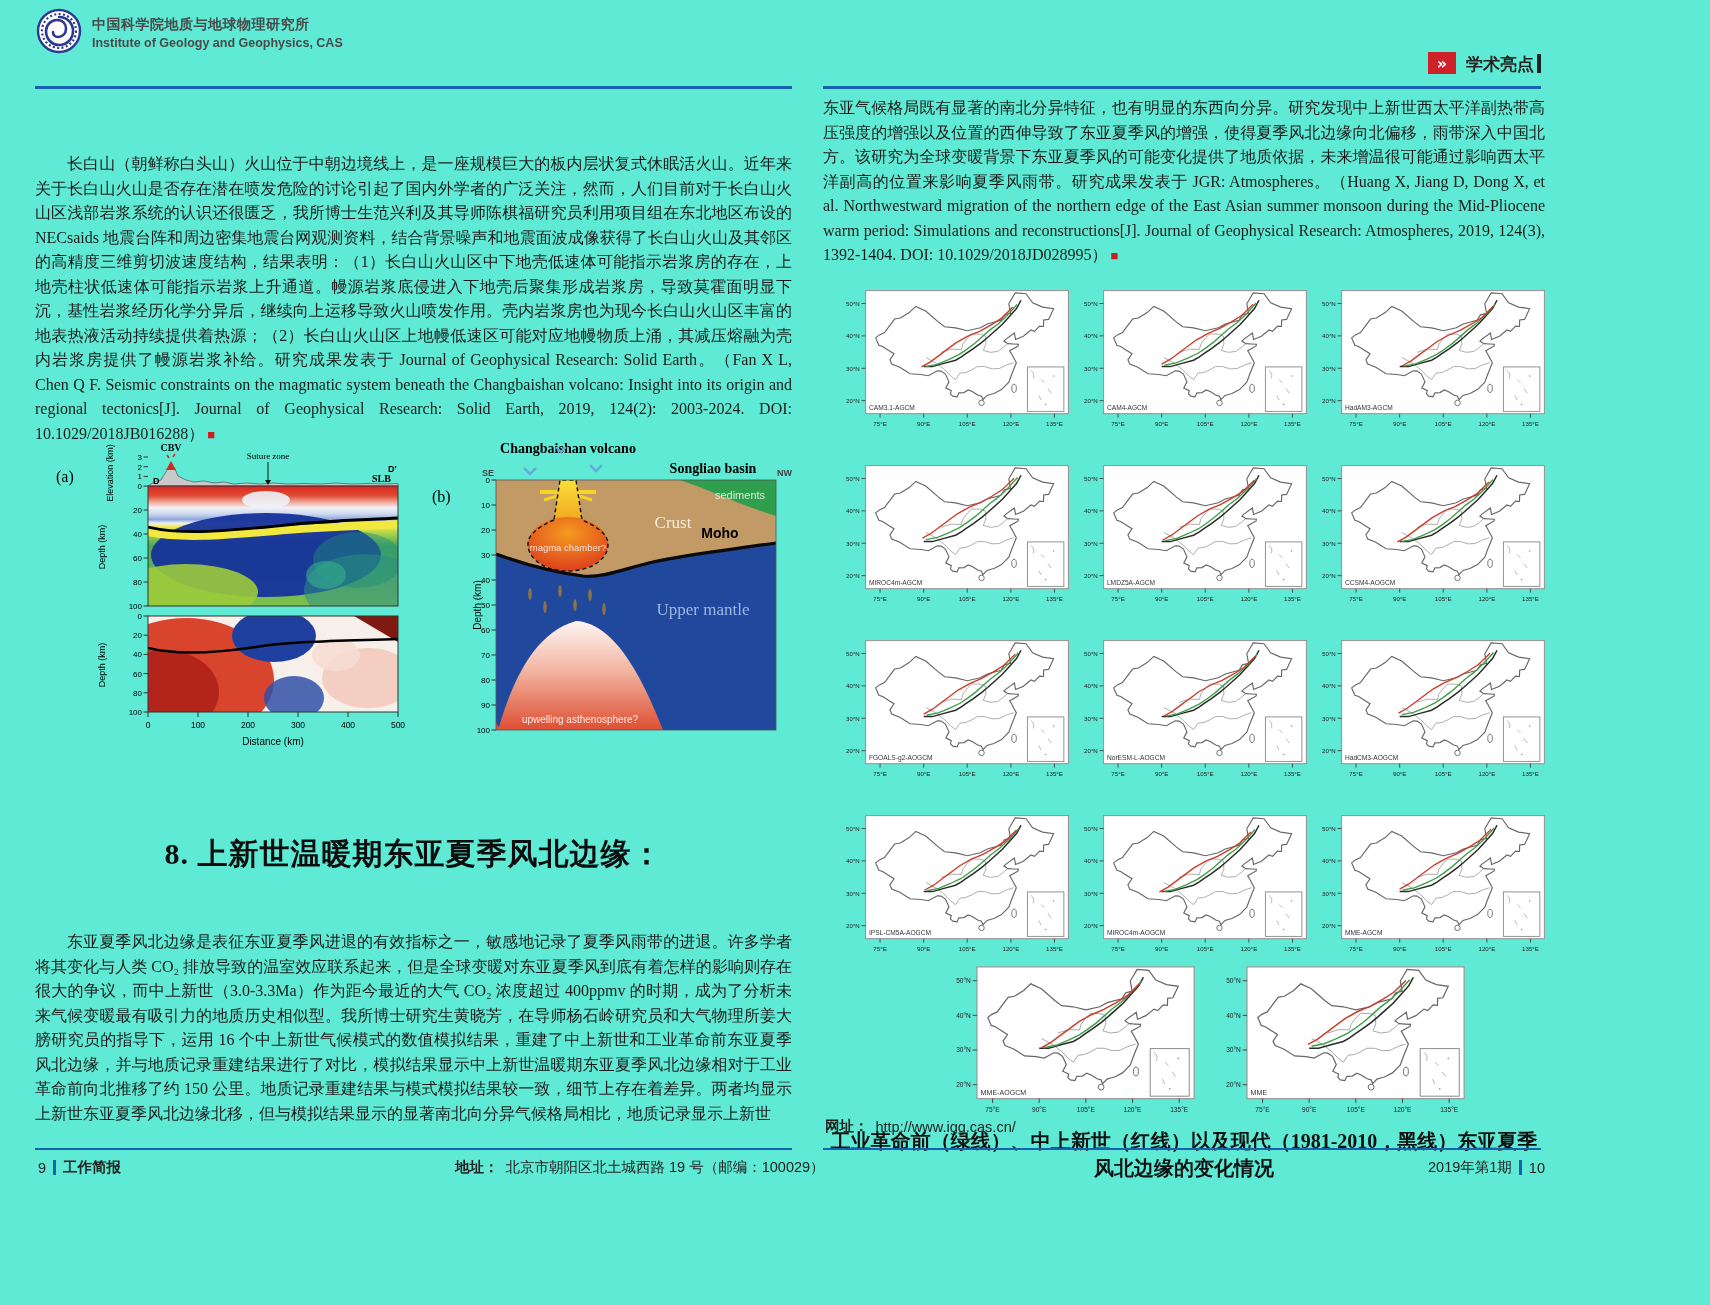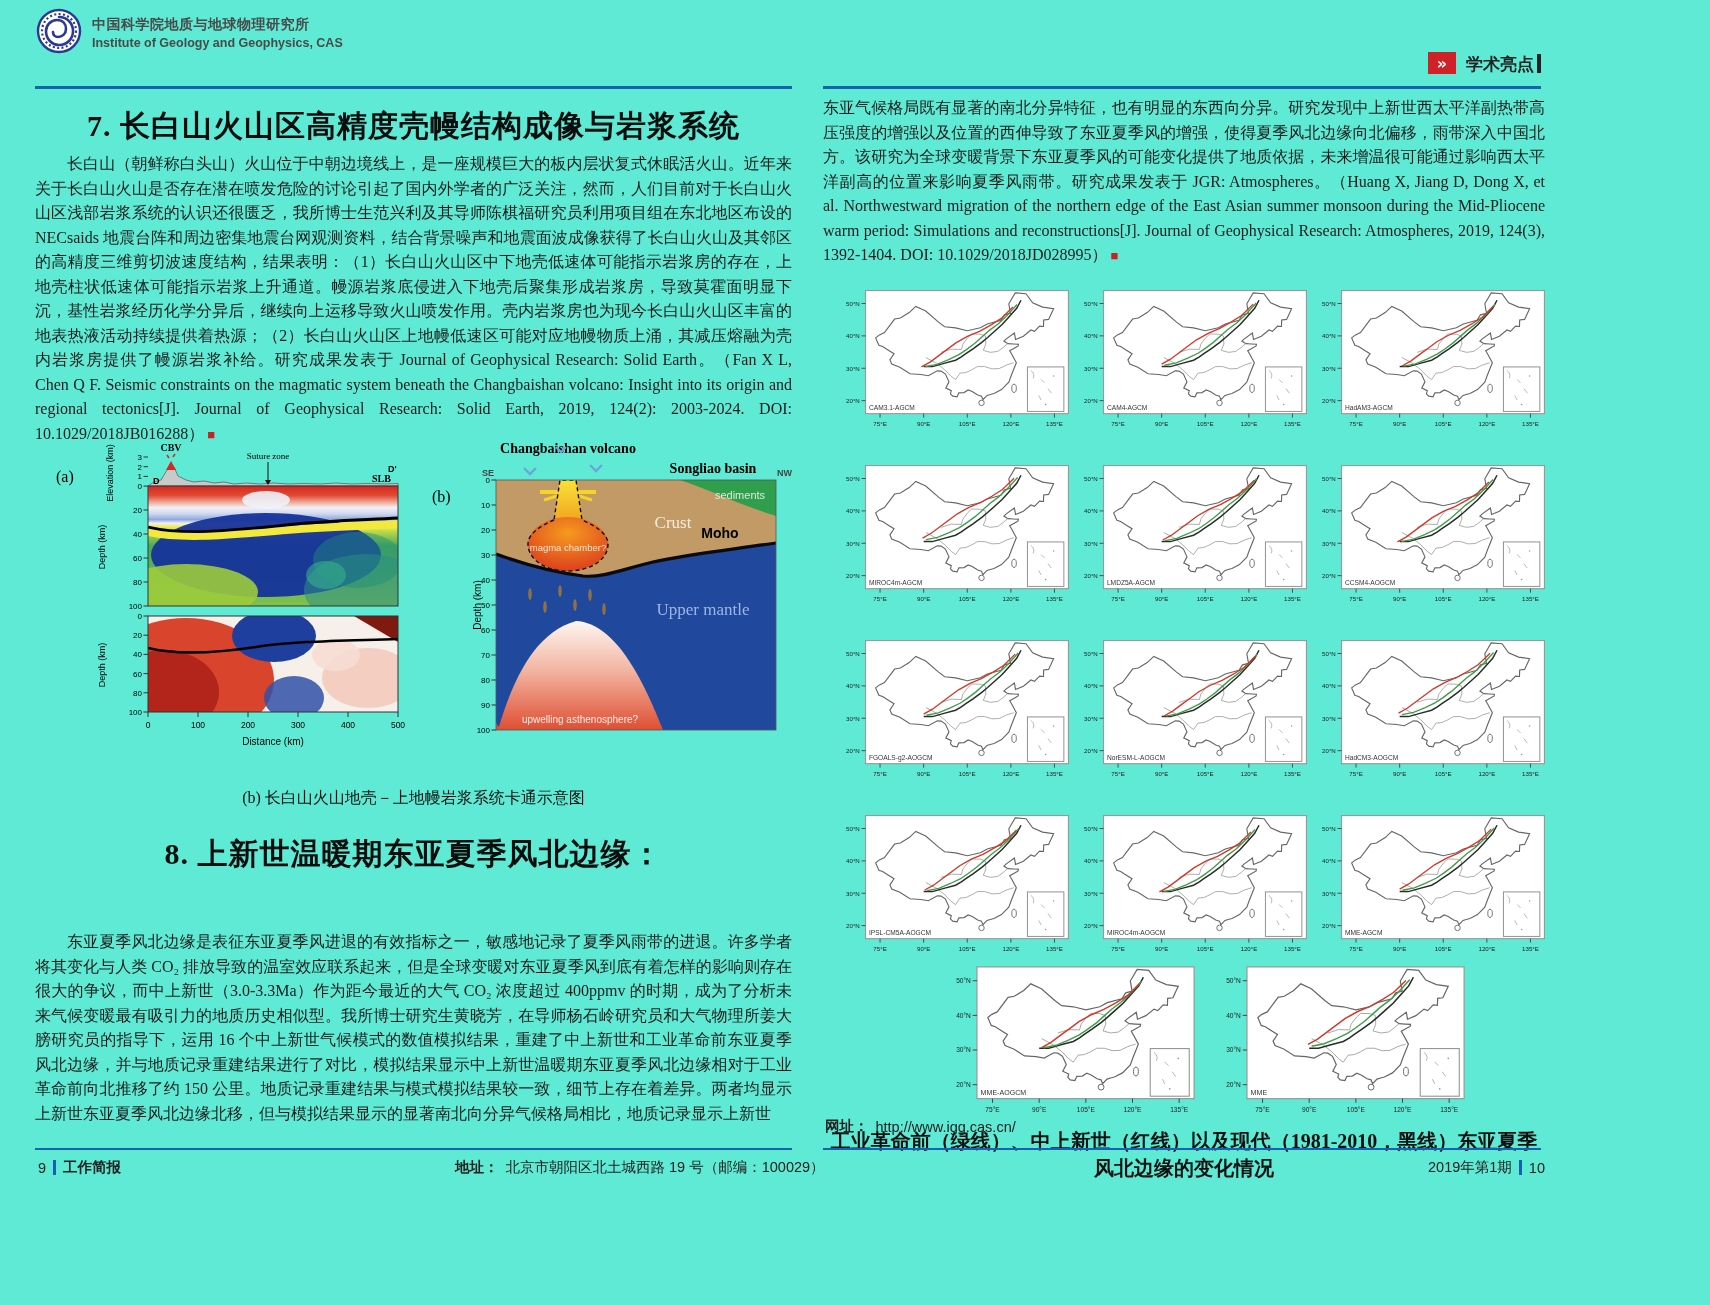--- a/index.html
+++ b/index.html
@@ -42,21 +42,20 @@
   <div class="abs inst-zh" style="left:92px;top:16px;">中国科学院地质与地球物理研究所</div>
   <div class="abs inst-en" style="left:92px;top:36px;">Institute of Geology and Geophysics, CAS</div>
 
   <div class="abs badge" style="left:1428px;top:52px;">»</div>
   <div class="abs badge-label" style="left:1466px;top:53px;">学术亮点</div>
   <div class="abs vbar" style="left:1537px;top:54px;"></div>
 
   <div class="abs rule" style="left:35px;top:86px;width:757px;"></div>
   <div class="abs rule" style="left:823px;top:86px;width:718px;"></div>
 
-  <h1 class="abs sec-title" style="left:35px;top:106px;margin:0;">7. 长白山火山区高精度壳幔结构成像与岩浆系统</h1>
 
   <p class="abs body-text indent" style="left:35px;top:152px;margin:0;"><span>长白山（朝鲜称白头山）火山位于中朝边境线上，是一座规模巨大的板内层状复式休眠活火山。近年来关于长白山火山是否存在潜在喷发危险的讨论引起了国内外学者的广泛关注，然而，人们目前对于长白山火山区浅部岩浆系统的认识还很匮乏，我所博士生范兴利及其导师陈棋福研究员利用项目组在东北地区布设的 NECsaids 地震台阵和周边密集地震台网观测资料，结合背景噪声和地震面波成像获得了长白山火山及其邻区的高精度三维剪切波速度结构，结果表明：（1）长白山火山区中下地壳低速体可能指示岩浆房的存在，上地壳柱状低速体可能指示岩浆上升通道。幔源岩浆底侵进入下地壳后聚集形成岩浆房，导致莫霍面明显下沉，基性岩浆经历化学分异后，继续向上运移导致火山喷发作用。壳内岩浆房也为现今长白山火山区丰富的地表热液活动持续提供着热源；（2）长白山火山区上地幔低速区可能对应地幔物质上涌，其减压熔融为壳内岩浆房提供了幔源岩浆补给。研究成果发表于 Journal of Geophysical Research: Solid Earth。（Fan X L, Chen Q F. Seismic constraints on the magmatic system beneath the Changbaishan volcano: Insight into its origin and regional tectonics[J]. Journal of Geophysical Research: Solid Earth, 2019, 124(2): 2003-2024. DOI: 10.1029/2018JB016288）</span><span class="endmark">■</span></p>
 
   <div class="abs" id="figure-a" style="left:36px;top:440px;"><svg width="385" height="315" viewBox="0 0 385 315">
   <defs>
     <linearGradient id="gA" x1="0" y1="0" x2="0" y2="1">
       <stop offset="0" stop-color="#d7261e"></stop>
             <stop offset=".08" stop-color="#e04b35"></stop>
       <stop offset=".14" stop-color="#f0b0a0"></stop>
             <stop offset=".18" stop-color="#f2f0f5"></stop>
@@ -235,21 +234,20 @@
         <text x="72" y="220" font-size="8" text-anchor="end">70</text>
         <line x1="73.5" y1="217" x2="78" y2="217" stroke="#333" stroke-width="1"></line>
         <text x="72" y="245" font-size="8" text-anchor="end">80</text>
         <line x1="73.5" y1="242" x2="78" y2="242" stroke="#333" stroke-width="1"></line>
         <text x="72" y="270" font-size="8" text-anchor="end">90</text>
         <line x1="73.5" y1="267" x2="78" y2="267" stroke="#333" stroke-width="1"></line>
         <text x="72" y="295" font-size="8" text-anchor="end">100</text>
         <line x1="73.5" y1="292" x2="78" y2="292" stroke="#333" stroke-width="1"></line>
       </svg></div>
 
-  <div class="abs fig-cap" style="left:35px;top:788px;">(b) 长白山火山地壳－上地幔岩浆系统卡通示意图</div>
 
   <h1 class="abs sec-title" style="left:35px;top:834px;margin:0;">8. 上新世温暖期东亚夏季风北边缘：</h1>
 
   <p class="abs body-text indent" style="left:35px;top:930px;margin:0;">东亚夏季风北边缘是表征东亚夏季风进退的有效指标之一，敏感地记录了夏季风雨带的进退。许多学者将其变化与人类 CO₂ 排放导致的温室效应联系起来，但是全球变暖对东亚夏季风到底有着怎样的影响则存在很大的争议，而中上新世（3.0-3.3Ma）作为距今最近的大气 CO₂ 浓度超过 400ppmv 的时期，成为了分析未来气候变暖最有吸引力的地质历史相似型。我所博士研究生黄晓芳，在导师杨石岭研究员和大气物理所姜大膀研究员的指导下，运用 16 个中上新世气候模式的数值模拟结果，重建了中上新世和工业革命前东亚夏季风北边缘，并与地质记录重建结果进行了对比，模拟结果显示中上新世温暖期东亚夏季风北边缘相对于工业革命前向北推移了约 150 公里。地质记录重建结果与模式模拟结果较一致，细节上存在着差异。两者均显示上新世东亚夏季风北边缘北移，但与模拟结果显示的显著南北向分异气候格局相比，地质记录显示上新世</p>
 
   <p class="abs body-text" style="left:823px;top:96px;width:722px;margin:0;"><span>东亚气候格局既有显著的南北分异特征，也有明显的东西向分异。研究发现中上新世西太平洋副热带高压强度的增强以及位置的西伸导致了东亚夏季风的增强，使得夏季风北边缘向北偏移，雨带深入中国北方。该研究为全球变暖背景下东亚夏季风的可能变化提供了地质依据，未来增温很可能通过影响西太平洋副高的位置来影响夏季风雨带。研究成果发表于 JGR: Atmospheres。（Huang X, Jiang D, Dong X, et al. Northwestward migration of the northern edge of the East Asian summer monsoon during the Mid-Pliocene warm period: Simulations and reconstructions[J]. Journal of Geophysical Research: Atmospheres, 2019, 124(3), 1392-1404. DOI: 10.1029/2018JD028995）</span><span class="endmark">■</span></p>
 
   <div id="map-grid">
       <div class="abs" style="left:845px;top:286px;"><svg width="228" viewBox="0 0 200 132">
       <rect x="18" y="4" width="178" height="108" fill="#fff" stroke="#999" stroke-width="1"></rect>

